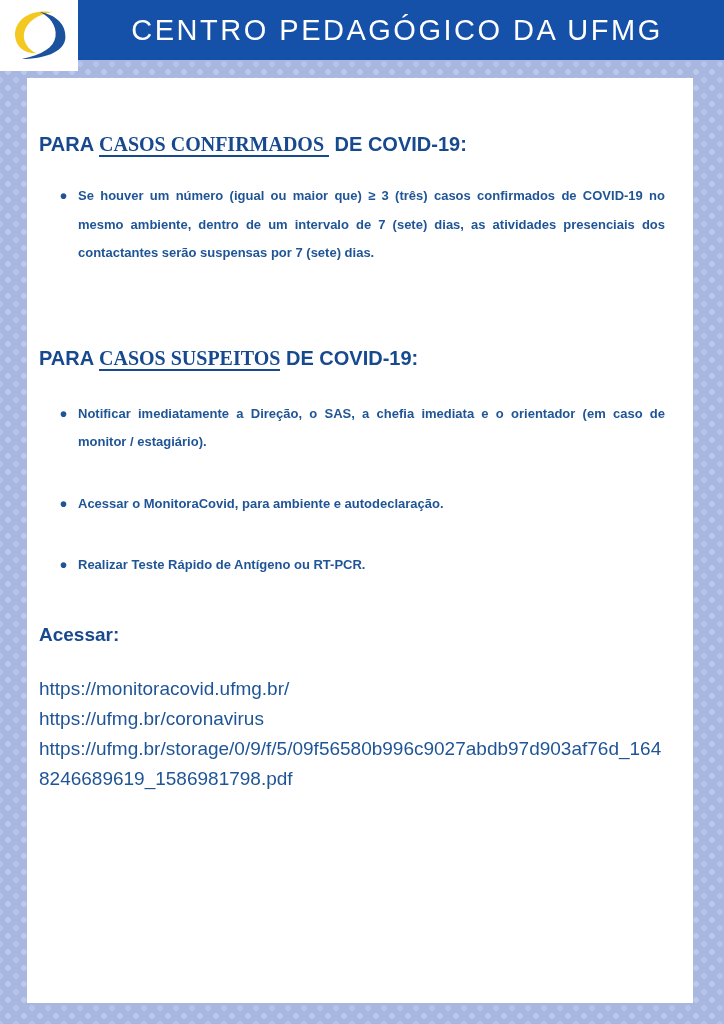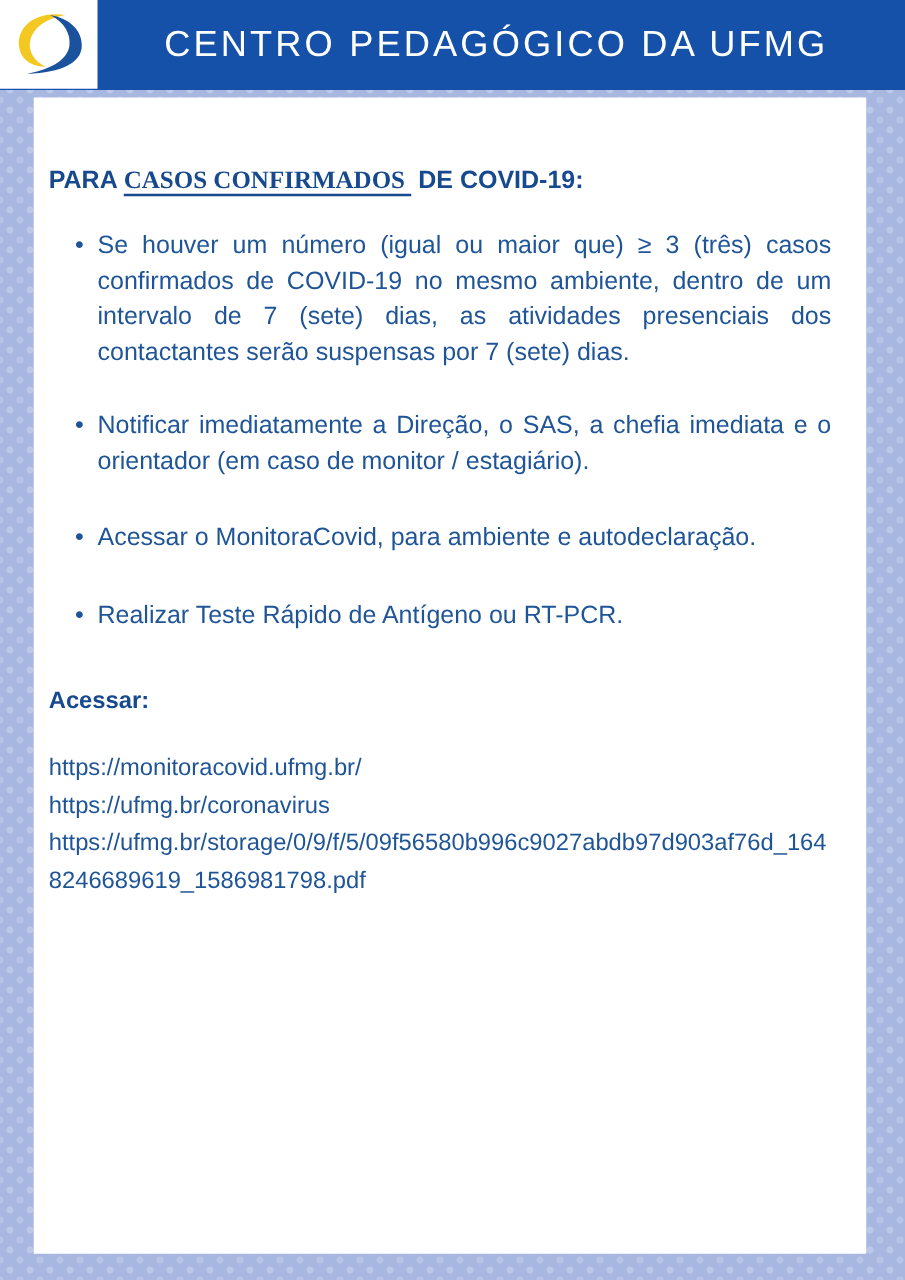--- a/index.html
+++ b/index.html
@@ -12,21 +12,21 @@
     position:absolute;inset:0;
     background-color:#a8b7e0;
     background-image:
       radial-gradient(circle, #bcc8ea 2.5px, rgba(188,200,234,0) 3.2px),
       radial-gradient(circle, #b7c4e8 2.5px, rgba(183,196,232,0) 3.2px);
     background-size:16px 16px,16px 16px;
     background-position:0 0,8px 8px;
   }
   
   .header-bar{
-    position:absolute;left:0;top:0;width:724px;height:72px;
+    position:absolute;left:0;top:0;width:724px;height:60px;
     background:#1551a8;
     display:flex;align-items:center;justify-content:center;
   }
   .header-title{
     color:#ffffff;font-size:29px;font-weight:400;letter-spacing:2.5px;
     padding-left:70px; 
     white-space:nowrap;
   }
   .logo-box{
     position:absolute;left:0;top:0;width:78px;height:71px;
@@ -48,21 +48,21 @@
   .sec-heading{
     font-weight:bold;font-size:20px;line-height:24px;color:#17498f;
     margin:0;
   }
   .sec-heading.first{margin-top:36px;}
   .sec-heading.second{margin-top:78px;}
   .u{border-bottom:2px solid #17498f;font-family:Liberation Serif, serif;}
   .u.pad{padding-right:5px;}
   ul.bullets{
     list-style:none;margin:0;padding:0 0 0 21px;
-    font-size:20px;line-height:28.5px;text-align:justify;
+    font-size:13px;line-height:28.5px;text-align:justify;font-weight:bold;
   }
   ul.bullets.s1{margin-top:26px;}
   ul.bullets.s2{margin-top:30px;}
   ul.bullets li{position:relative;padding-left:18px;}
   ul.bullets li + li{margin-top:33px;}
   ul.bullets li::before{
     content:"\2022";position:absolute;left:0;top:0;
     font-size:20px;color:#1f5597;
   }
   .fontes-label{
@@ -91,20 +91,21 @@
 
 <div class="card">
 
 
   <div class="sec-heading first"><span>PARA </span><span class="u pad">CASOS CONFIRMADOS</span><span> DE COVID-19:</span></div>
 
   <ul class="bullets s1">
     <li>Se houver um número (igual ou maior que) ≥ 3 (três) casos confirmados de COVID-19 no mesmo ambiente, dentro de um intervalo de 7 (sete) dias, as atividades presenciais dos contactantes serão suspensas por 7 (sete) dias.</li>
   </ul>
 
+  <div class="sec-heading second"><span>PARA </span><span class="u">CASOS SUSPEITOS</span><span> DE COVID-19:</span></div>
 
   <ul class="bullets s2">
     <li>Notificar imediatamente a Direção, o SAS, a chefia imediata e o orientador (em caso de monitor / estagiário).</li>
     <li>Acessar o MonitoraCovid, para ambiente e autodeclaração.</li>
     <li>Realizar Teste Rápido de Antígeno ou RT-PCR.</li>
   </ul>
 
   <div class="fontes-label">Acessar:</div>
 
   <div class="links">

